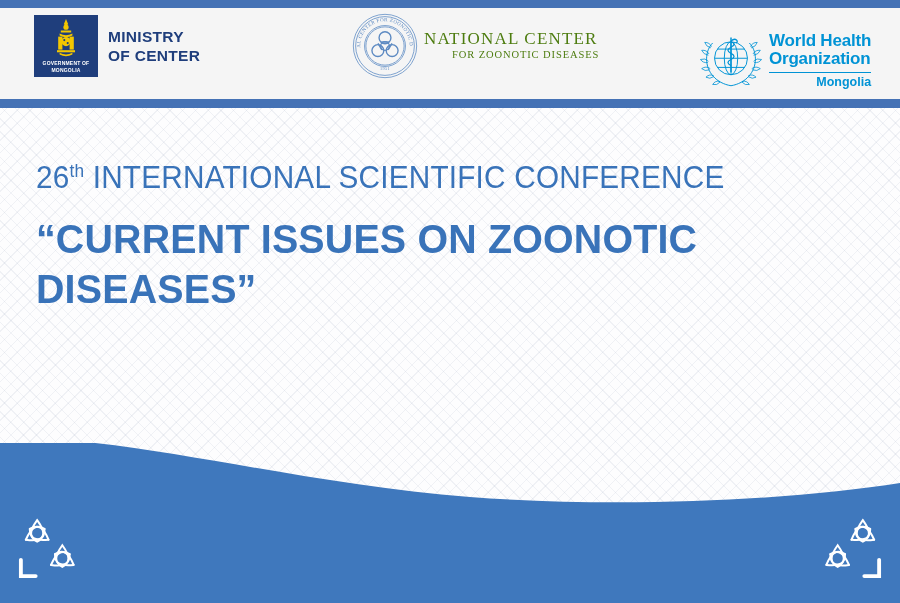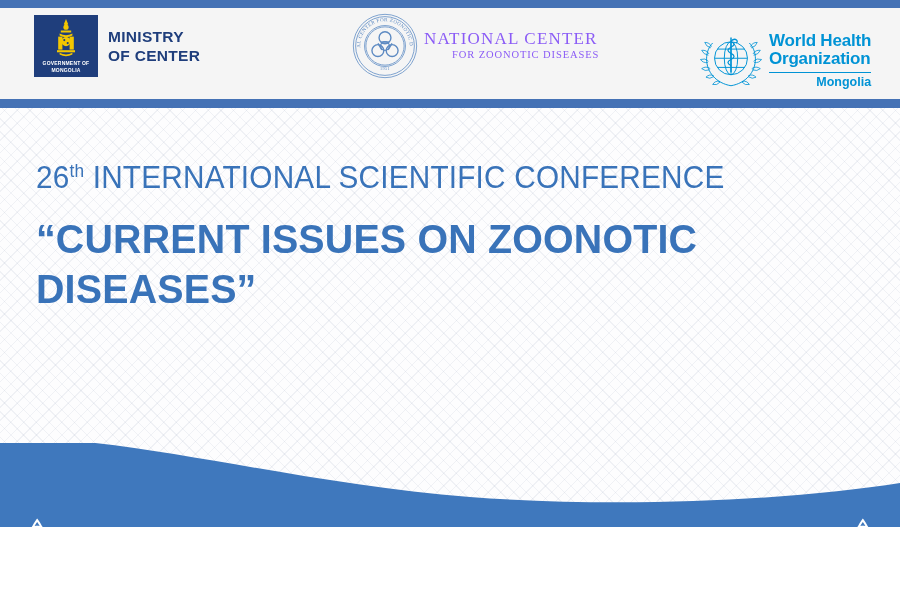--- a/index.html
+++ b/index.html
@@ -8,21 +8,21 @@
     padding: 0;
     background: #ffffff;
   }
   body {
     font-family: "Liberation Sans", sans-serif;
   }
 
   .slide {
     position: relative;
     width: 900px;
-    height: 527px;
+    height: 603px;
     overflow: hidden;
     background: #ffffff;
   }
 
   
   .top-bar {
     position: absolute;
     left: 0; top: 0;
     width: 900px;
     height: 8px;
@@ -87,21 +87,21 @@
     font-weight: bold;
     line-height: 19px;
     letter-spacing: .3px;
     white-space: nowrap;
   }
 
   
   .nczd-seal { width: 66px; height: 66px; }
   .nczd-text {
     margin-left: 6px;
-    color: #8b5cf6;
+    color: #4d7c0f;
     font-family: "Liberation Serif", serif;
   }
   .nczd-line1 {
     font-size: 17px;
     letter-spacing: 1.2px;
     line-height: 19px;
     white-space: nowrap;
   }
   .nczd-line2 {
     font-size: 10.5px;

